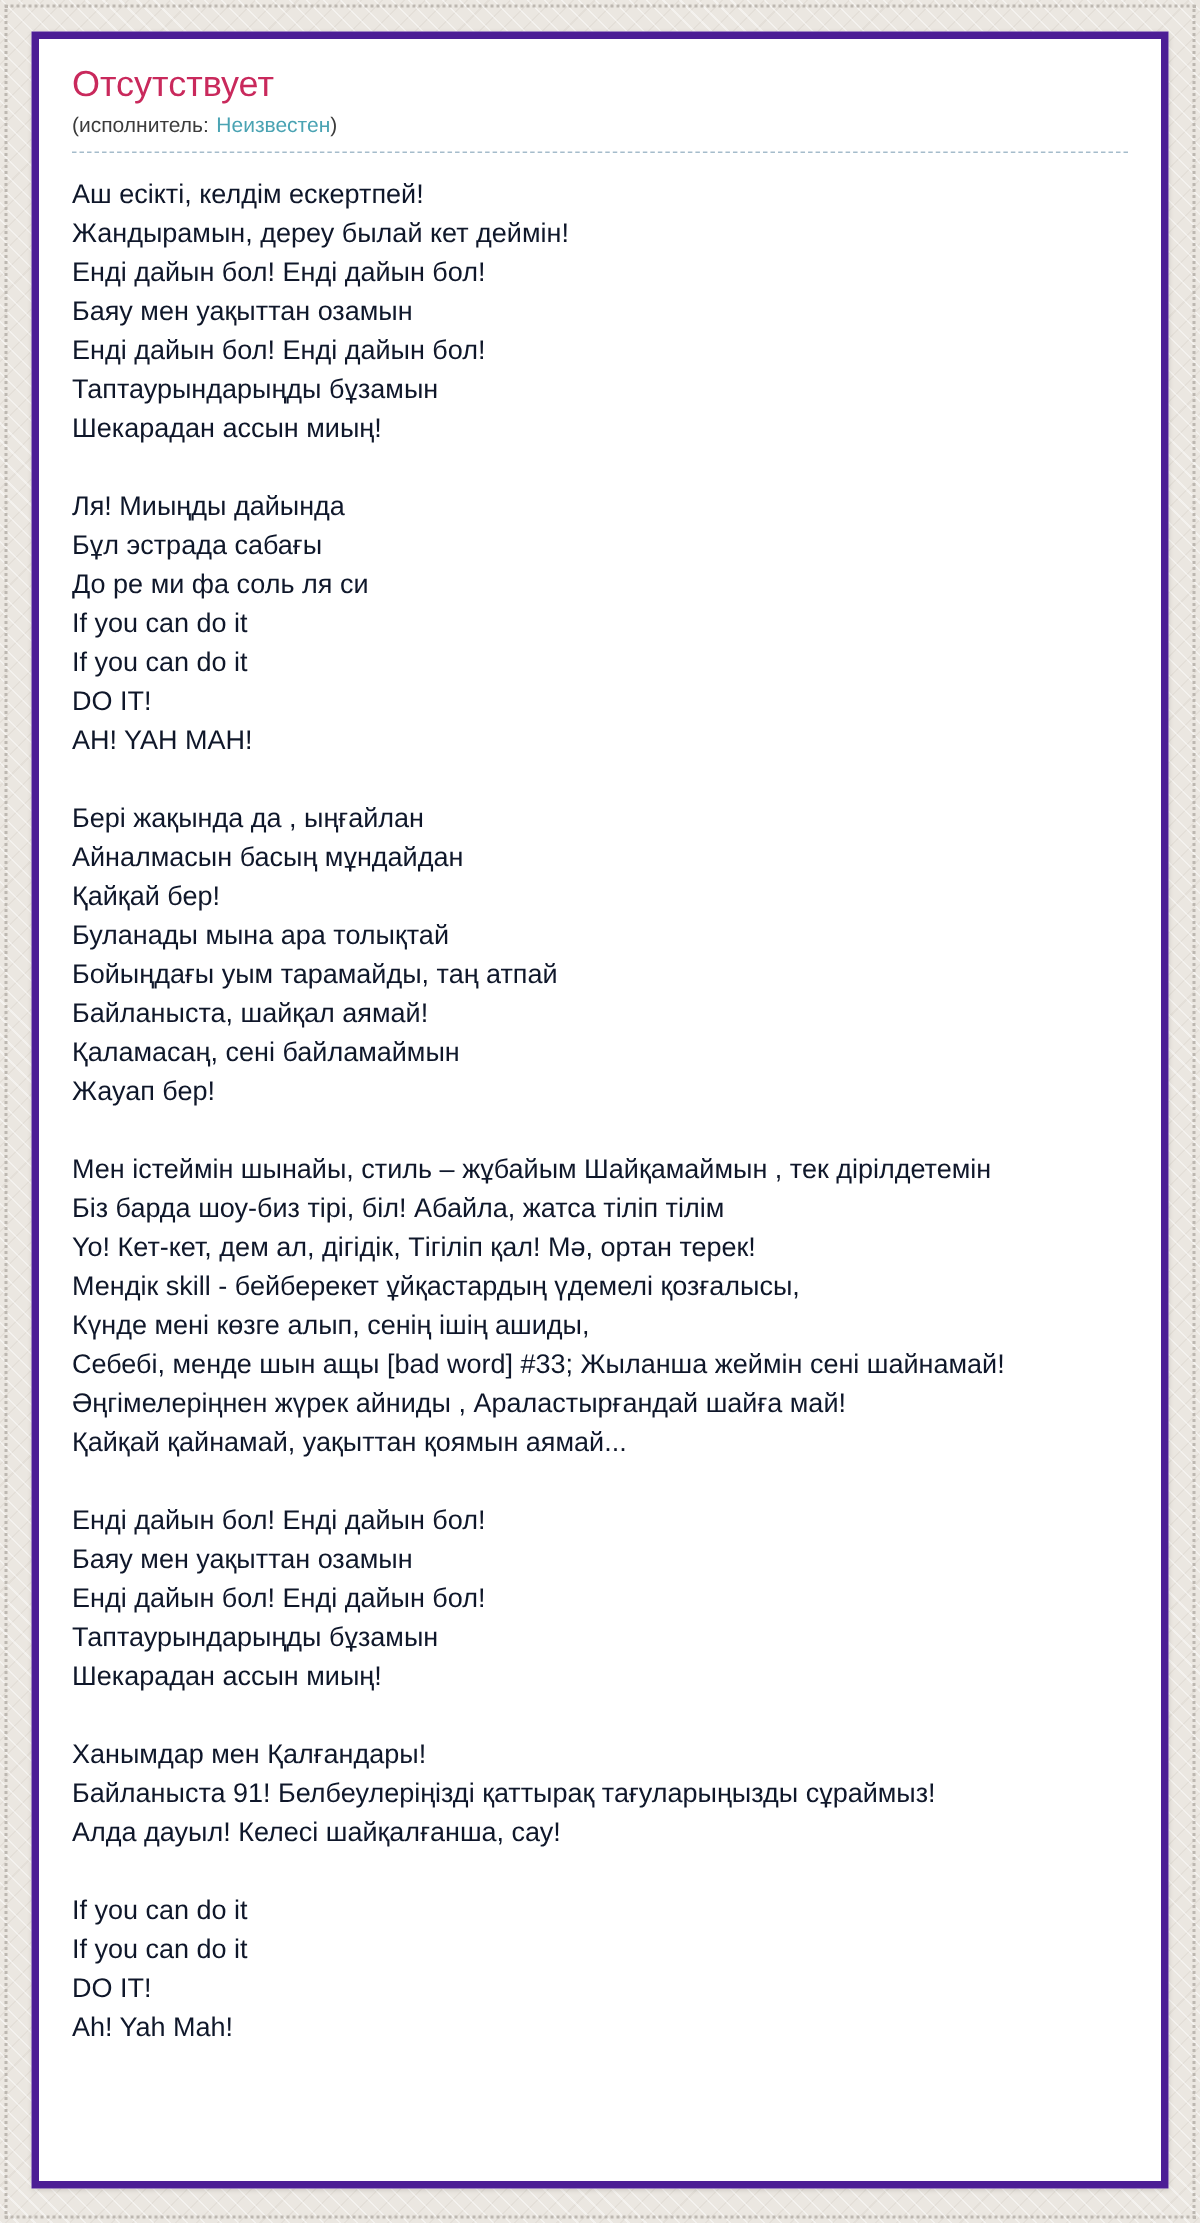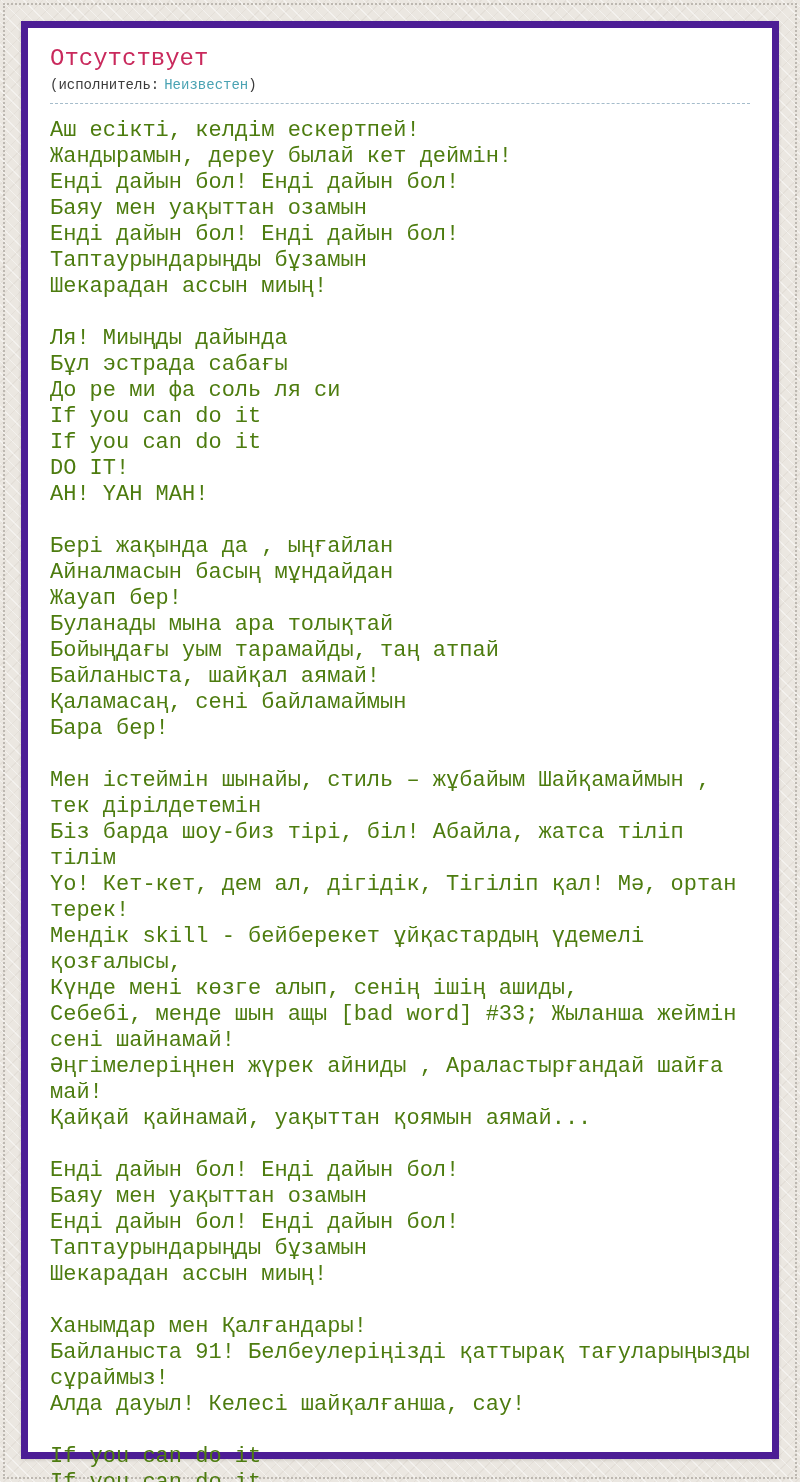--- a/index.html
+++ b/index.html
@@ -21,24 +21,23 @@
     pointer-events: none;
     z-index: 0;
   }
   .card {
     position: absolute;
     left: 21px;
     top: 21px;
     right: 21px;
     bottom: 23px;
     background: #ffffff;
-    border: 7px solid #4c1d95;
+    border: 5px solid #4c1d95;
     box-shadow: 0 1px 3px rgba(120,110,100,0.25);
     z-index: 1;
-    font-family: Liberation Mono, monospace;
   }
   .card-header {
     margin: 0 22px;
     padding-top: 16px;
     padding-bottom: 6px;
     border-bottom: 1px dashed #a5bccb;
   }
   .song-title {
     margin: 0;
     font-size: 24px;
@@ -52,23 +51,23 @@
     color: #3c3c3c;
   }
   .artist-link {
     color: #4aa3b3;
     text-decoration: none;
     margin-left: 5px;
     cursor: pointer;
   }
   .lyrics {
     padding: 14px 22px 20px;
-    font-size: 22px;
+    font-size: 18px;
     line-height: 26px;
-    color: #4d7c0f;
+    color: #0f172a;
   }
   .stanza { margin: 0 0 26px 0; }
   .stanza:last-child { margin-bottom: 0; }
   .line { white-space: pre-wrap; }
 </style>
 </head>
 <body>
 
 <div class="page-stitch"></div>
 
@@ -95,26 +94,26 @@
         <div class="line">Бұл эстрада сабағы</div>
         <div class="line">До ре ми фа соль ля си</div>
         <div class="line">If you can do it</div>
         <div class="line">If you can do it</div>
         <div class="line">DO IT!</div>
         <div class="line">AH! YAH MAH!</div>
       </div>
       <div class="stanza">
         <div class="line">Бері жақында да , ыңғайлан</div>
         <div class="line">Айналмасын басың мұндайдан</div>
-        <div class="line">Жауап бер!</div>
+        <div class="line">Қайқай бер!</div>
         <div class="line">Буланады мына ара толықтай</div>
         <div class="line">Бойыңдағы уым тарамайды, таң атпай</div>
         <div class="line">Байланыста, шайқал аямай!</div>
         <div class="line">Қаламасаң, сені байламаймын</div>
-        <div class="line">Бара бер!</div>
+        <div class="line">Жауап бер!</div>
       </div>
       <div class="stanza">
         <div class="line">Мен істеймін шынайы, стиль – жұбайым Шайқамаймын , тек дірілдетемін</div>
         <div class="line">Біз барда шоу-биз тірі, біл! Абайла, жатса тіліп тілім</div>
         <div class="line">Yo! Кет-кет, дем ал, дігідік, Тігіліп қал! Мә, ортан терек!</div>
         <div class="line">Мендік skill - бейберекет ұйқастардың үдемелі қозғалысы,</div>
         <div class="line">Күнде мені көзге алып, сенің ішің ашиды,</div>
         <div class="line">Себебі, менде шын ащы [bad word] #33; Жыланша жеймін сені шайнамай!</div>
         <div class="line">Әңгімелеріңнен жүрек айниды , Араластырғандай шайға май!</div>
         <div class="line">Қайқай қайнамай, уақыттан қоямын аямай...</div>

